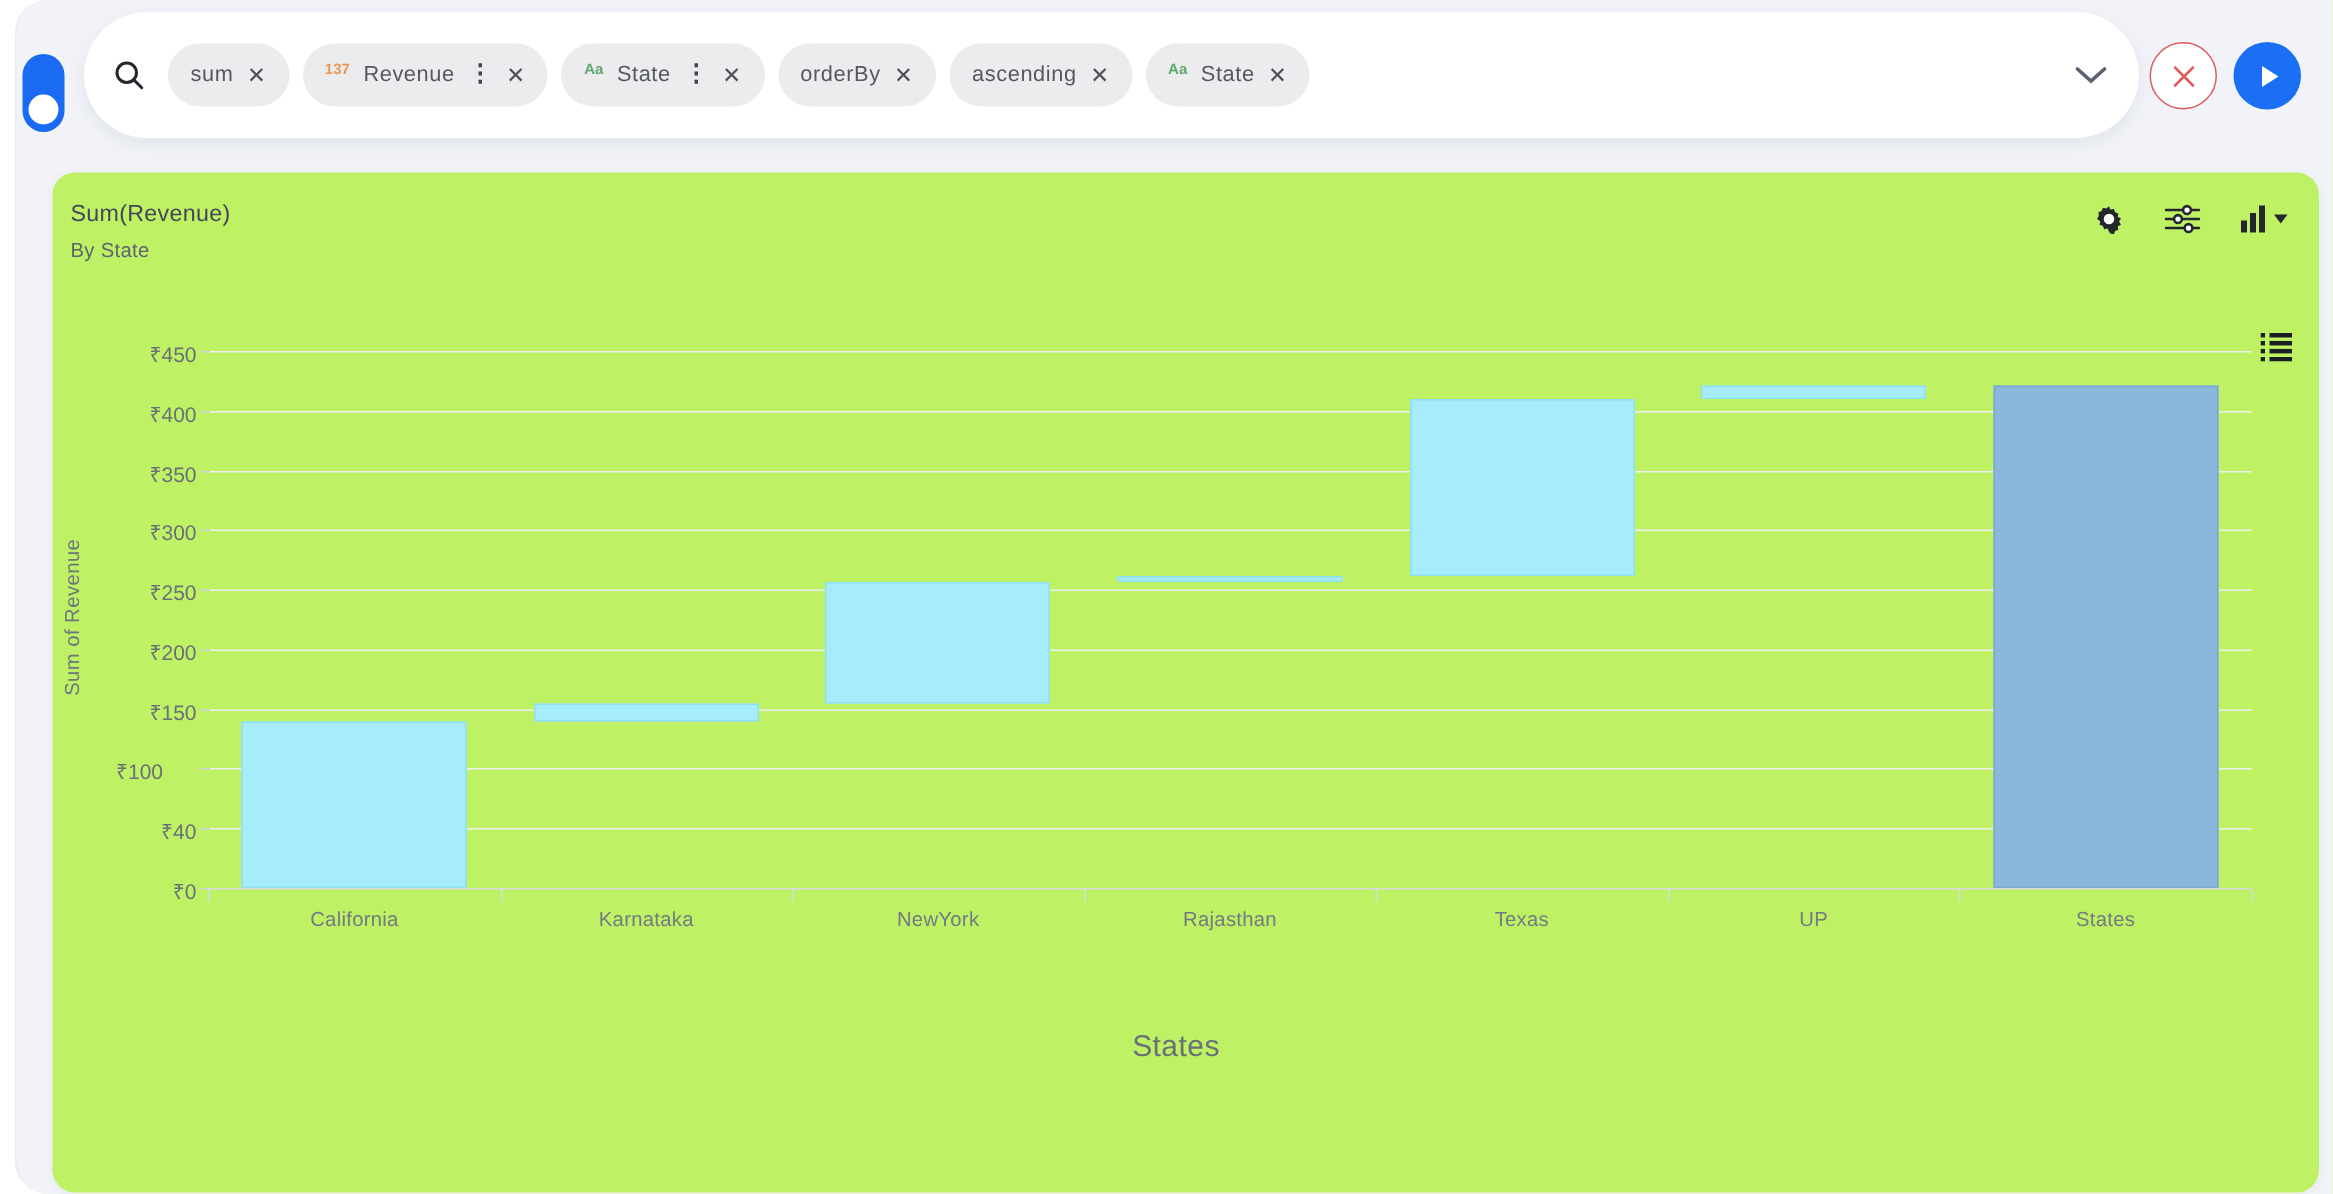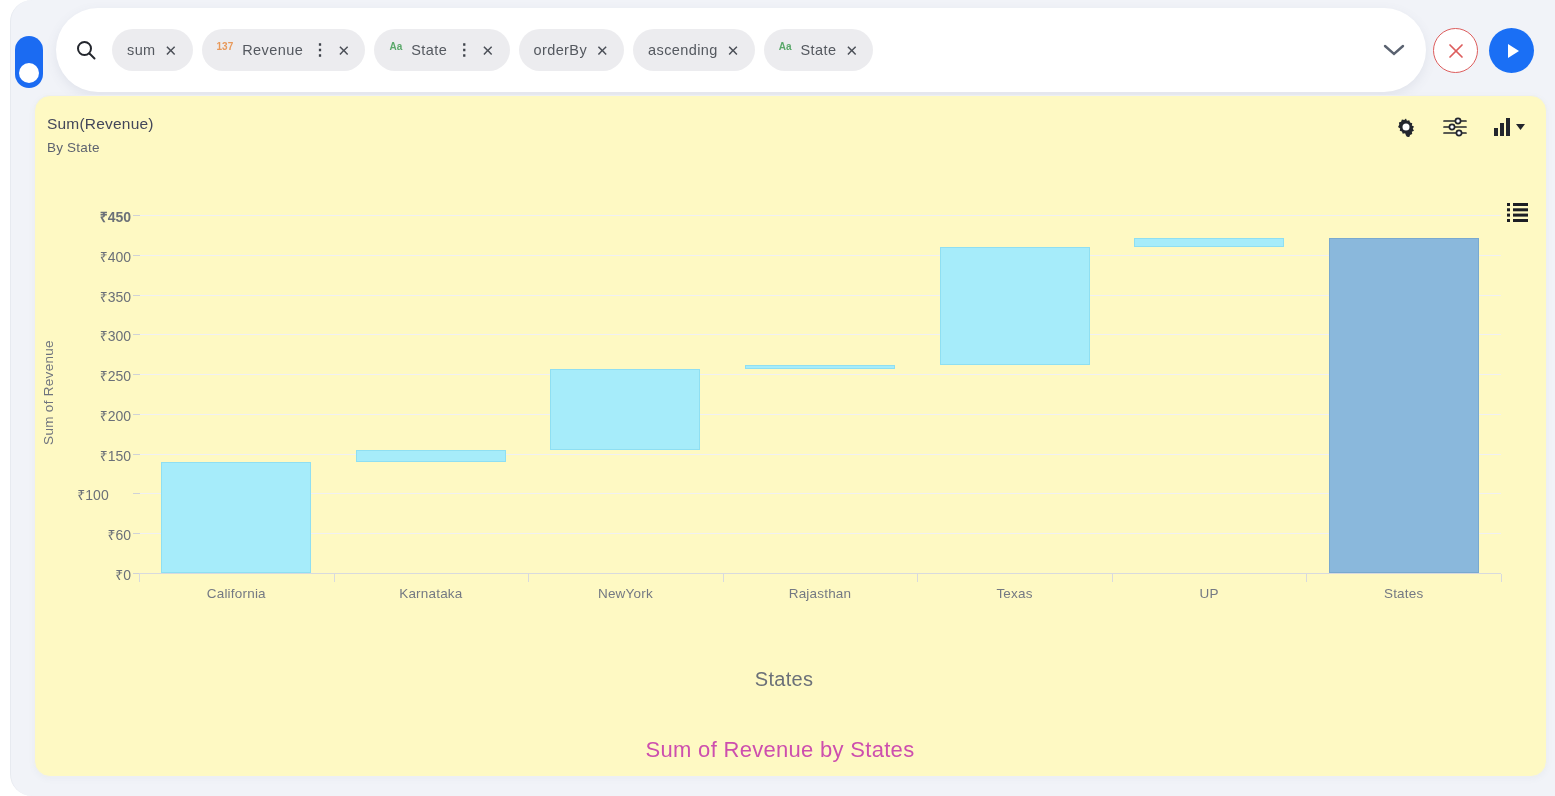--- a/index.html
+++ b/index.html
@@ -42,22 +42,22 @@
     width:28px; height:28px; display:flex; align-items:center; justify-content:center; cursor:pointer;
   }
   .round-btn {
     position:absolute; top:28px; width:45px; height:45px; border-radius:50%;
     display:flex; align-items:center; justify-content:center; cursor:pointer;
   }
   .cancel-btn { left:1422px; background:#ffffff; border:1.6px solid #dd5d5d; }
   .run-btn { left:1478px; border:none; }
   
   .card {
-    position:absolute; left:23px; top:95px; width:1513px; height:682px;
-    background:#fef9c3; border:1px solid #edeff3; border-radius:16px;
+    position:absolute; left:23px; top:114px; width:1513px; height:682px;
+    background:#bef264; border:1px solid #edeff3; border-radius:16px;
     box-shadow:0 2px 6px rgba(100,110,140,.05);
   }
   .card-title { position:absolute; left:12px; top:19px; font-size:15.5px; color:#43475a; letter-spacing:.2px; }
   .card-sub   { position:absolute; left:12px; top:44px; font-size:13.5px; color:#5e6370; letter-spacing:.2px; }
   .card-toolbar { position:absolute; right:20px; top:21px; display:flex; align-items:center; gap:27px; }
   .tool-icon { cursor:pointer; display:flex; align-items:center; }
   .list-icon { position:absolute; right:18px; top:107px; cursor:pointer; }
   
   .plot { position:absolute; inset:0; }
   .gridline { position:absolute; height:1px; background:#f0f0f3; }
@@ -204,21 +204,21 @@
         <rect x="0" y="16" width="3" height="3"></rect>
           <rect x="6" y="16" width="15" height="3"></rect>
       </svg>
     </span>
 
     <div class="plot" id="plot">
         <div class="ytick-dash" style="left: 98px; top: 477px;"></div>
         <div class="ytick-label" style="left: 20px; top: 469px;">₹0</div>
         <div class="gridline" style="left: 104px; width: 1362px; top: 437.222px;"></div>
         <div class="ytick-dash" style="left: 98px; top: 437.222px;"></div>
-        <div class="ytick-label" style="left: 20px; top: 429.222px;">₹60</div>
+        <div class="ytick-label" style="left: 20px; top: 429.222px;">₹40</div>
         <div class="gridline" style="left: 104px; width: 1362px; top: 397.444px;"></div>
         <div class="ytick-dash" style="left: 98px; top: 397.444px;"></div>
         <div class="ytick-label" style="left: 20px; top: 389.444px; text-align: center;">₹100</div>
         <div class="gridline" style="left: 104px; width: 1362px; top: 357.667px;"></div>
         <div class="ytick-dash" style="left: 98px; top: 357.667px;"></div>
         <div class="ytick-label" style="left: 20px; top: 349.667px;">₹150</div>
         <div class="gridline" style="left: 104px; width: 1362px; top: 317.889px;"></div>
         <div class="ytick-dash" style="left: 98px; top: 317.889px;"></div>
         <div class="ytick-label" style="left: 20px; top: 309.889px;">₹200</div>
         <div class="gridline" style="left: 104px; width: 1362px; top: 278.111px;"></div>
@@ -228,21 +228,21 @@
         <div class="ytick-dash" style="left: 98px; top: 238.333px;"></div>
         <div class="ytick-label" style="left: 20px; top: 230.333px;">₹300</div>
         <div class="gridline" style="left: 104px; width: 1362px; top: 198.556px;"></div>
         <div class="ytick-dash" style="left: 98px; top: 198.556px;"></div>
         <div class="ytick-label" style="left: 20px; top: 190.556px;">₹350</div>
         <div class="gridline" style="left: 104px; width: 1362px; top: 158.778px;"></div>
         <div class="ytick-dash" style="left: 98px; top: 158.778px;"></div>
         <div class="ytick-label" style="left: 20px; top: 150.778px;">₹400</div>
         <div class="gridline" style="left: 104px; width: 1362px; top: 119px;"></div>
         <div class="ytick-dash" style="left: 98px; top: 119px;"></div>
-        <div class="ytick-label" style="left: 20px; top: 111px; font-weight: bold;">₹450</div>
+        <div class="ytick-label" style="left: 20px; top: 111px;">₹450</div>
         <div class="axisline" style="left: 104px; width: 1362px; top: 477px;"></div>
         <div class="xtick" style="left: 104px; top: 478px;"></div>
         <div class="xtick" style="left: 298.571px; top: 478px;"></div>
         <div class="xtick" style="left: 493.143px; top: 478px;"></div>
         <div class="xtick" style="left: 687.714px; top: 478px;"></div>
         <div class="xtick" style="left: 882.286px; top: 478px;"></div>
         <div class="xtick" style="left: 1076.86px; top: 478px;"></div>
         <div class="xtick" style="left: 1271.43px; top: 478px;"></div>
         <div class="xtick" style="left: 1466px; top: 478px;"></div>
         <div class="xlabel-cat" style="left: 104px; width: 194.571px; top: 490px;">California</div>
@@ -256,16 +256,15 @@
         <div class="bar" style="left: 320.857px; width: 150px; top: 353.689px; height: 11.9333px; background: rgb(166, 236, 250); border: 1px solid rgb(143, 223, 242);"></div>
         <div class="bar" style="left: 515.429px; width: 150px; top: 272.542px; height: 81.1467px; background: rgb(166, 236, 250); border: 1px solid rgb(143, 223, 242);"></div>
         <div class="bar" style="left: 710px; width: 150px; top: 268.564px; height: 3.97778px; background: rgb(166, 236, 250); border: 1px solid rgb(143, 223, 242);"></div>
         <div class="bar" style="left: 904.571px; width: 150px; top: 150.822px; height: 117.742px; background: rgb(166, 236, 250); border: 1px solid rgb(143, 223, 242);"></div>
         <div class="bar" style="left: 1099.14px; width: 150px; top: 142.071px; height: 8.75111px; background: rgb(166, 236, 250); border: 1px solid rgb(143, 223, 242);"></div>
         <div class="bar" style="left: 1293.71px; width: 150px; top: 142.071px; height: 334.929px; background: rgb(138, 184, 220); border: 1px solid rgb(121, 169, 207);"></div>
       </div>
 
     <div class="axis-name-y">Sum of Revenue</div>
     <div class="axis-name-x">States</div>
-    <div class="chart-bottom-title" id="bottom-title" style="color: rgb(205, 79, 174);">Sum of Revenue by States</div>
   </div>
 
 </div>
 
 </body></html>

